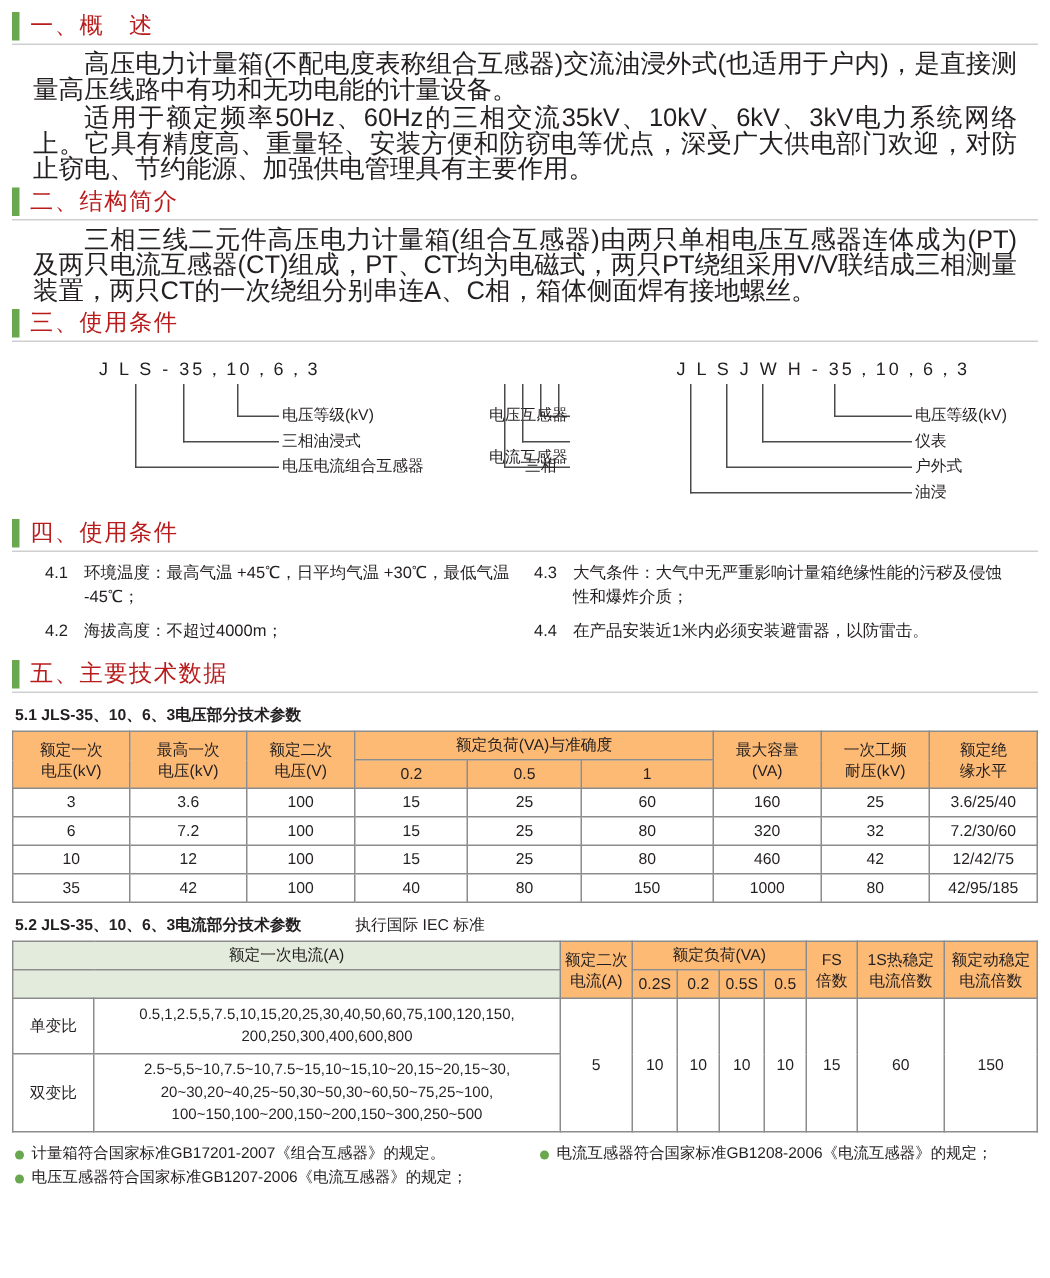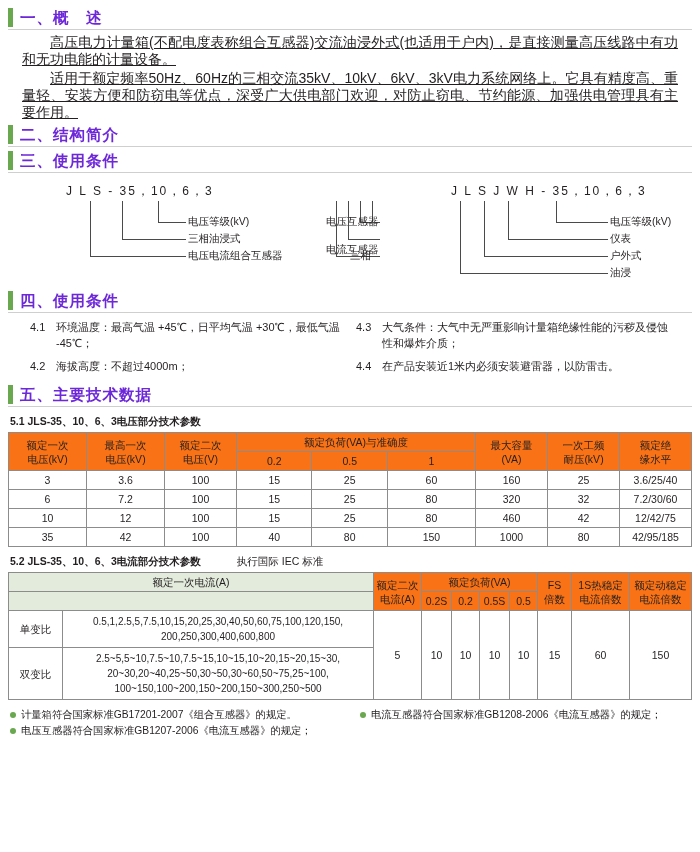--- a/index.html
+++ b/index.html
@@ -24,39 +24,38 @@
   }
   .sec-bar {
     width: 5px;
     height: 19px;
     background: #6aa84f;
     margin-right: 7px;
     flex: 0 0 auto;
   }
   .sec-title {
     font-size: 15.5px;
-    font-weight: bold;
-    color: #6d28d9;
+    font-weight: normal;
+    color: #b91c1c;
     letter-spacing: 1px;
     line-height: 19px;
   }
   .sec-rule {
     border-top: 1px solid #cfcfcf;
     margin: 1px 0 4px 0;
     height: 0;
   }
 
   .para {
-    font-size: 14px;
+    font-size: 17px;
     line-height: 17px;
     text-indent: 2em;
     margin: 2px 14px 2px 14px;
     text-align: justify;
     color: #231f20;
-    text-decoration: underline;
   }
 
   
   .model-wrap {
     position: relative;
     height: 108px;
     margin: 6px 0 0 0;
   }
   .model-code {
     position: absolute;
@@ -110,21 +109,21 @@
     font-size: 10.5px;
   }
   table th, table td {
     border: 1px solid #8c8c8c;
     text-align: center;
     vertical-align: middle;
     padding: 2px 1px;
     line-height: 14px;
   }
   thead th {
-    background: #f97316;
+    background: #fdba74;
     font-weight: normal;
   }
   tbody td { height: 19px; }
   .t2 tbody td { height: 26px; }
   .t2 .ratio-head { background:#e3ebdc; }
   .t2 .long { text-align: center; font-size: 10px; line-height: 15px; padding: 3px 4px; }
   .t2 .rowname { width: 54px; }
 
   
   .notes {
@@ -159,20 +158,21 @@
   <div class="para">高压电力计量箱(不配电度表称组合互感器)交流油浸外式(也适用于户内)，是直接测量高压线路中有功和无功电能的计量设备。</div>
   <div class="para">适用于额定频率50Hz、60Hz的三相交流35kV、10kV、6kV、3kV电力系统网络上。它具有精度高、重量轻、安装方便和防窃电等优点，深受广大供电部门欢迎，对防止窃电、节约能源、加强供电管理具有主要作用。</div>
 
   <div class="sec-head">
     <div class="sec-bar"></div>
     <div class="sec-title">
       <span>二、</span><span>结构简介</span>
     </div>
   </div>
   <div class="sec-rule"></div>
+  <div class="para">三相三线二元件高压电力计量箱(组合互感器)由两只单相电压互感器连体成为(PT)及两只电流互感器(CT)组成，PT、CT均为电磁式，两只PT绕组采用V/V联结成三相测量装置，两只CT的一次绕组分别串连A、C相，箱体侧面焊有接地螺丝。</div>
 
   <div class="sec-head">
     <div class="sec-bar"></div>
     <div class="sec-title">
       <span>三、</span><span>使用条件</span>
     </div>
   </div>
   <div class="sec-rule"></div>
 
   <div class="model-wrap">

